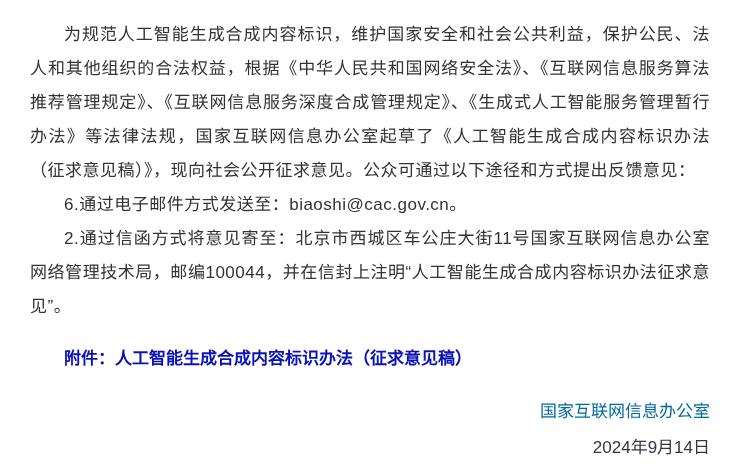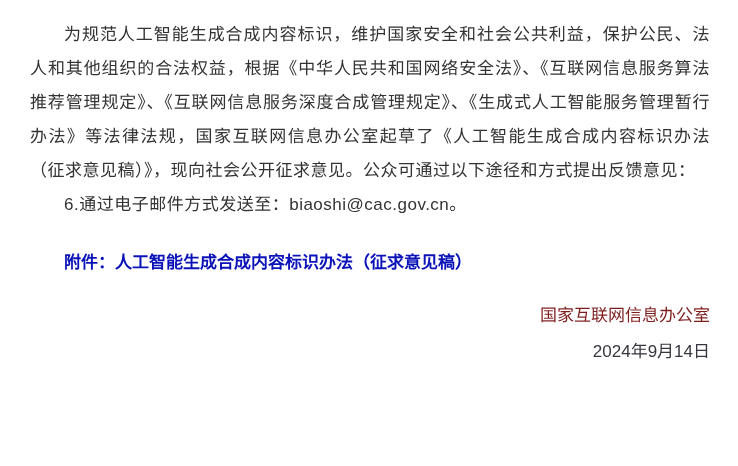--- a/index.html
+++ b/index.html
@@ -20,41 +20,42 @@
     line-height: 34px;
     color: #333333;
   }
   .para {
     margin: 0;
     text-indent: 2em;
     text-align: justify;
     letter-spacing: 0.5px;
   }
   .attachment {
-    margin: 24px 0 0 0;
+    margin: 18px 0 0 0;
     text-indent: 2em;
     font-weight: bold;
     color: #0a12b8;
     cursor: pointer;
   }
   .signature {
     margin: 19px 0 0 0;
     text-align: right;
-    color: #7f1d1d;
+    color: #0369a1;
   }
   .date {
     margin: 2px 0 0 0;
     text-align: right;
     color: #36363f;
   }
 </style>
 </head>
 <body>
 
 <div class="doc">
   <p class="para">为规范人工智能生成合成内容标识，维护国家安全和社会公共利益，保护公民、法人和其他组织的合法权益，根据《中华人民共和国网络安全法》、《互联网信息服务算法推荐管理规定》、《互联网信息服务深度合成管理规定》、《生成式人工智能服务管理暂行办法》等法律法规，国家互联网信息办公室起草了《人工智能生成合成内容标识办法（征求意见稿）》，现向社会公开征求意见。公众可通过以下途径和方式提出反馈意见：</p>
   <p class="para">6.通过电子邮件方式发送至：biaoshi@cac.gov.cn。</p>
+  <p class="para">2.通过信函方式将意见寄至：北京市西城区车公庄大街11号国家互联网信息办公室网络管理技术局，邮编100044，并在信封上注明“人工智能生成合成内容标识办法征求意见”。</p>
 
   <p class="attachment">附件：人工智能生成合成内容标识办法（征求意见稿）</p>
 
   <p class="signature">国家互联网信息办公室</p>
   <p class="date">2024年9月14日</p>
 </div>
 
 </body></html>

